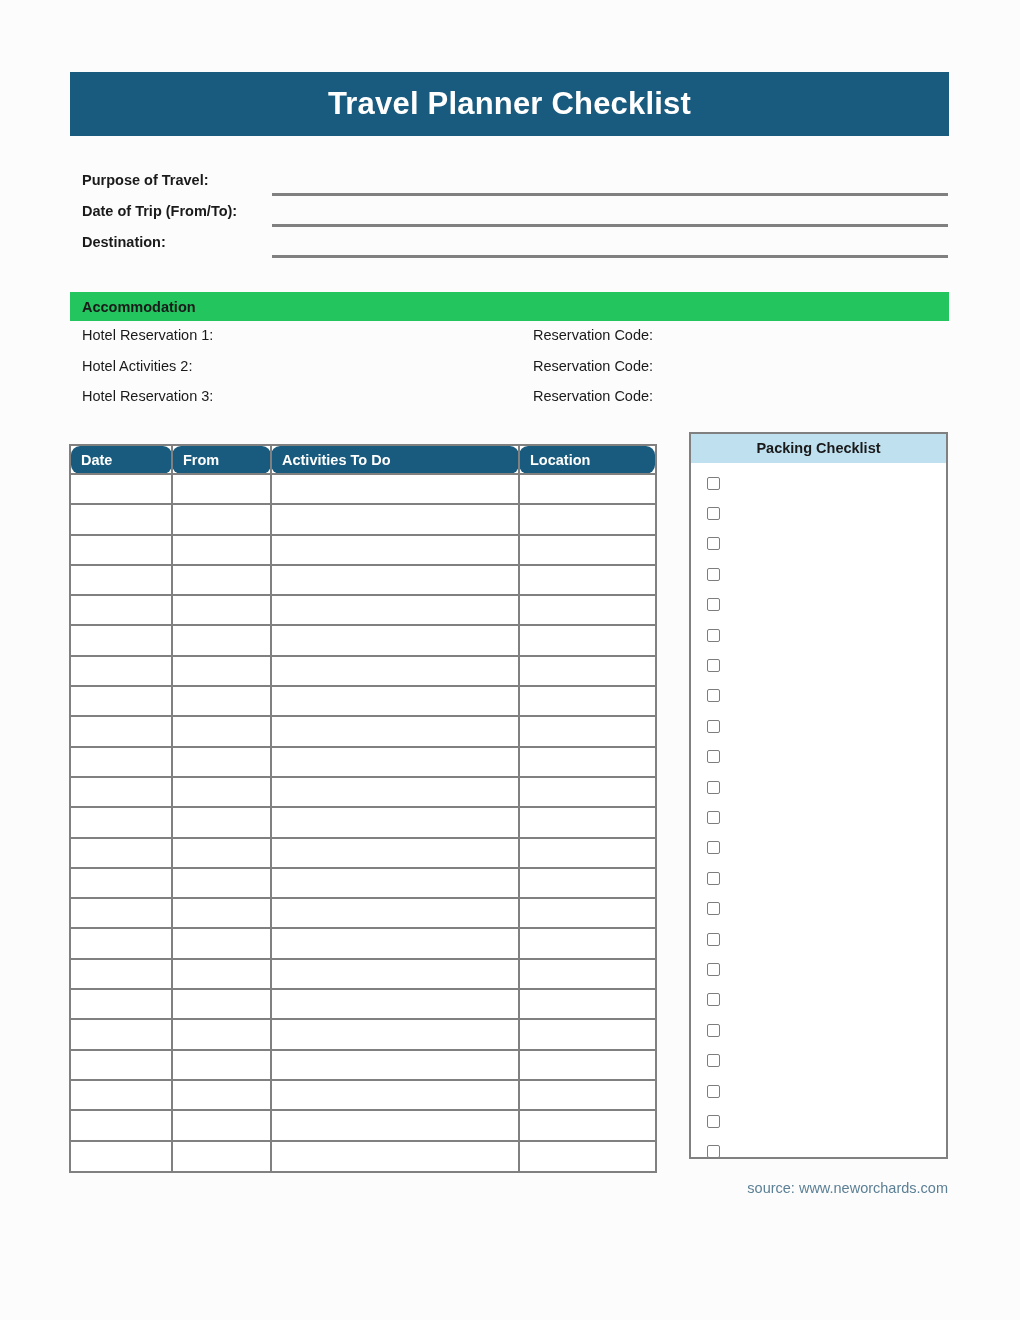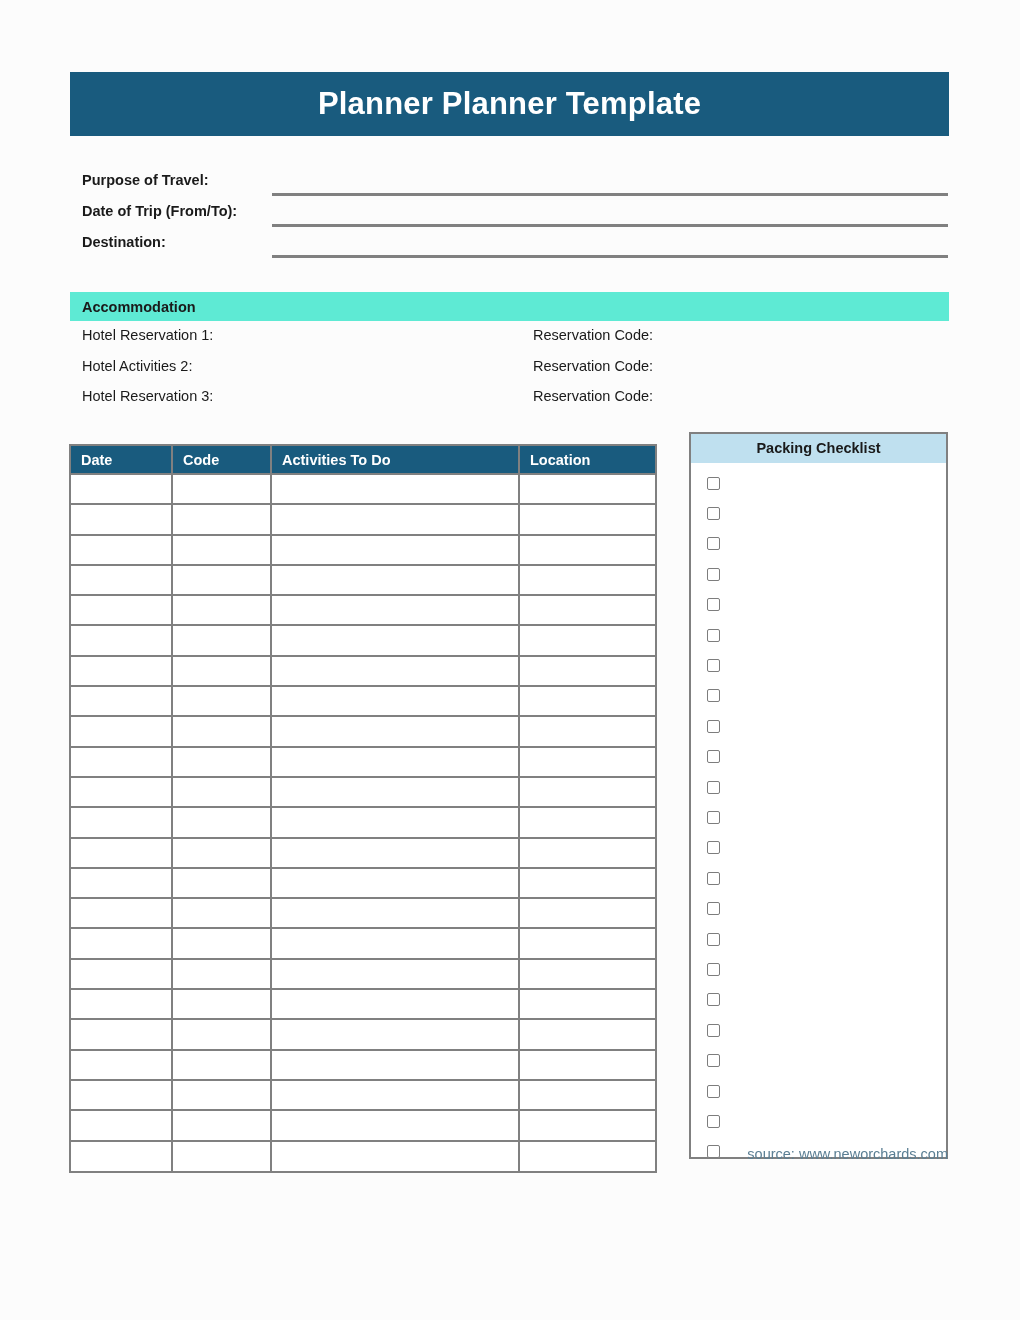--- a/index.html
+++ b/index.html
@@ -74,21 +74,21 @@
     background: #808080;
   }
 
   
   .accom-bar {
     position: absolute;
     left: 70px;
     top: 292px;
     width: 879px;
     height: 29px;
-    background: #5eead4;
+    background: #22c55e;
     display: flex;
     align-items: center;
   }
   .accom-bar .accom-title {
     margin-left: 12px;
     font-size: 14.5px;
     font-weight: bold;
     color: #1a1a1a;
   }
   .accom-rows {
@@ -133,20 +133,21 @@
   .itinerary th {
     background: #195b7e;
     color: #ffffff;
     font-size: 14.5px;
     font-weight: bold;
     text-align: left;
     padding: 5px 0 5px 10px;
     height: 28px;
     border-right: 2px solid #808080;
     border-bottom: 2px solid #808080;
+    border-radius: 9px;
   }
   .itinerary th:last-child { border-right: none; margin-top: 19px; }
   .itinerary td {
     height: 30.3px;
     border-right: 2px solid #808080;
     border-bottom: 2px solid #808080;
     background: #ffffff;
   }
   .itinerary td:last-child { border-right: none; }
   .itinerary tr:last-child td { border-bottom: none; }
@@ -193,34 +194,34 @@
     border: 1.6px solid #7d7d7d;
     border-radius: 2px;
     background: #ffffff;
     flex: 0 0 auto;
   }
 
   
   .source {
     position: absolute;
     left: 0;
-    top: 1146px;
+    top: 1180px;
     width: 948px;
     text-align: right;
     font-size: 14.5px;
     color: #5b7f94;
   }
 </style>
 </head>
 <body>
 
 <div class="page">
 
   <div class="title-banner">
-    <span class="title-text">Planner Planner Template</span>
+    <span class="title-text">Travel Planner Checklist</span>
   </div>
 
   <div class="trip-info" id="trip-info">
       <div class="trip-row">
         <span class="trip-label">Purpose of Travel:</span>
         <span class="trip-line"></span>
       </div>
       <div class="trip-row">
         <span class="trip-label">Date of Trip (From/To):</span>
         <span class="trip-line"></span>
@@ -247,21 +248,21 @@
         <span class="accom-hotel">Hotel Reservation 3:</span>
         <span class="accom-code">Reservation Code:</span>
       </div>
     </div>
 
   <div class="itinerary">
     <table>
       <thead>
         <tr id="itin-head-row">
             <th class="col-date">Date</th>
-            <th class="col-time">Code</th>
+            <th class="col-time">From</th>
             <th class="col-act">Activities To Do</th>
             <th class="col-loc">Location</th>
           </tr>
       </thead>
       <tbody id="itin-body">
           <tr>
             <td class="col-date"></td>
             <td class="col-time"></td>
             <td class="col-act"></td>
             <td class="col-loc"></td>

